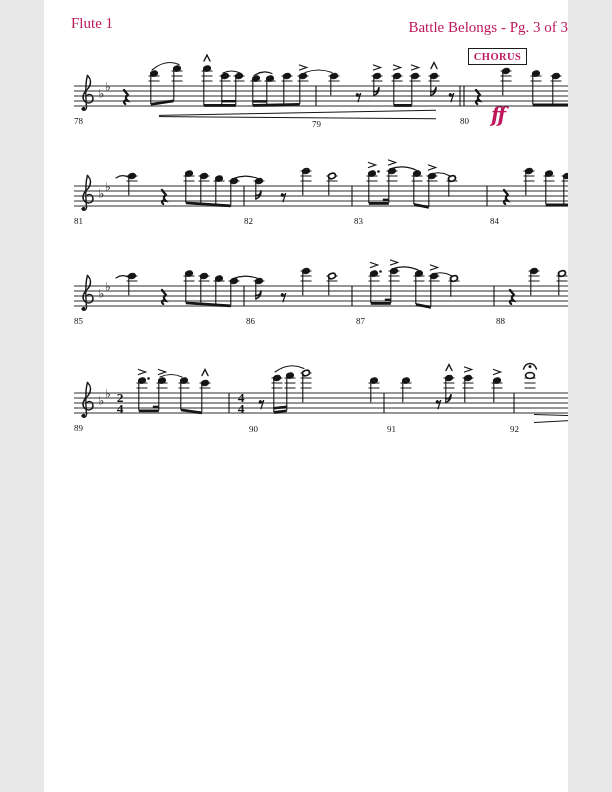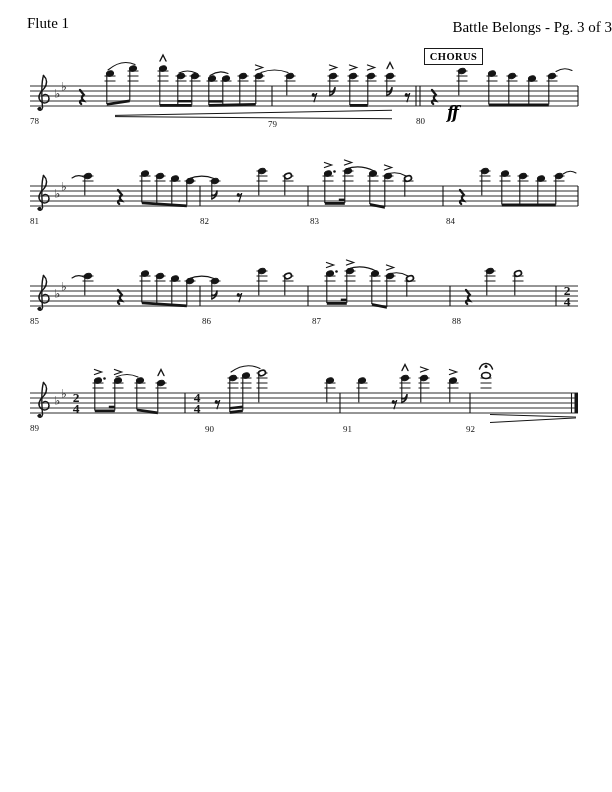--- a/index.html
+++ b/index.html
@@ -1,23 +1,23 @@
 <!DOCTYPE html>
 <html><head>
 <meta charset="utf-8">
 <style>
   html,body{margin:0;padding:0;background:#e8e8e8;}
-  .page{position:relative;width:612px;height:792px;background:#ffffff;margin:0 auto;
-        font-family:"Liberation Serif",serif;color:#000000;overflow:hidden;}
+  .page{position:relative;width:524px;height:792px;background:#ffffff;margin:0 auto;
+        font-family:"Liberation Serif",serif;color:#be185d;overflow:hidden;}
   .part-name{position:absolute;left:27px;top:15px;font-size:15px;}
   .score-title{position:absolute;left:0;right:0;top:19px;text-align:right;font-size:15px;}
   .rehearsal{position:absolute;left:424px;top:48px;width:57px;height:15px;
              border:1.5px solid #1a1a1a;display:flex;align-items:center;justify-content:center;
              font-size:10.5px;font-weight:bold;letter-spacing:.4px;background:#fff;}
-  .dyn-ff{position:absolute;left:447px;top:103px;font-size:16px;font-weight:bold;font-style:italic;
+  .dyn-ff{position:absolute;left:447px;top:103px;font-size:20px;font-weight:bold;font-style:italic;
           letter-spacing:-2px;font-family:"DejaVu Serif",serif;}
   svg text{user-select:none;}
 </style>
 </head>
 <body>
 
 <div class="page">
   <div class="part-name">Flute 1</div>
   <div class="score-title">Battle Belongs - Pg. 3 of 3</div>
   <div class="rehearsal">CHORUS</div>

